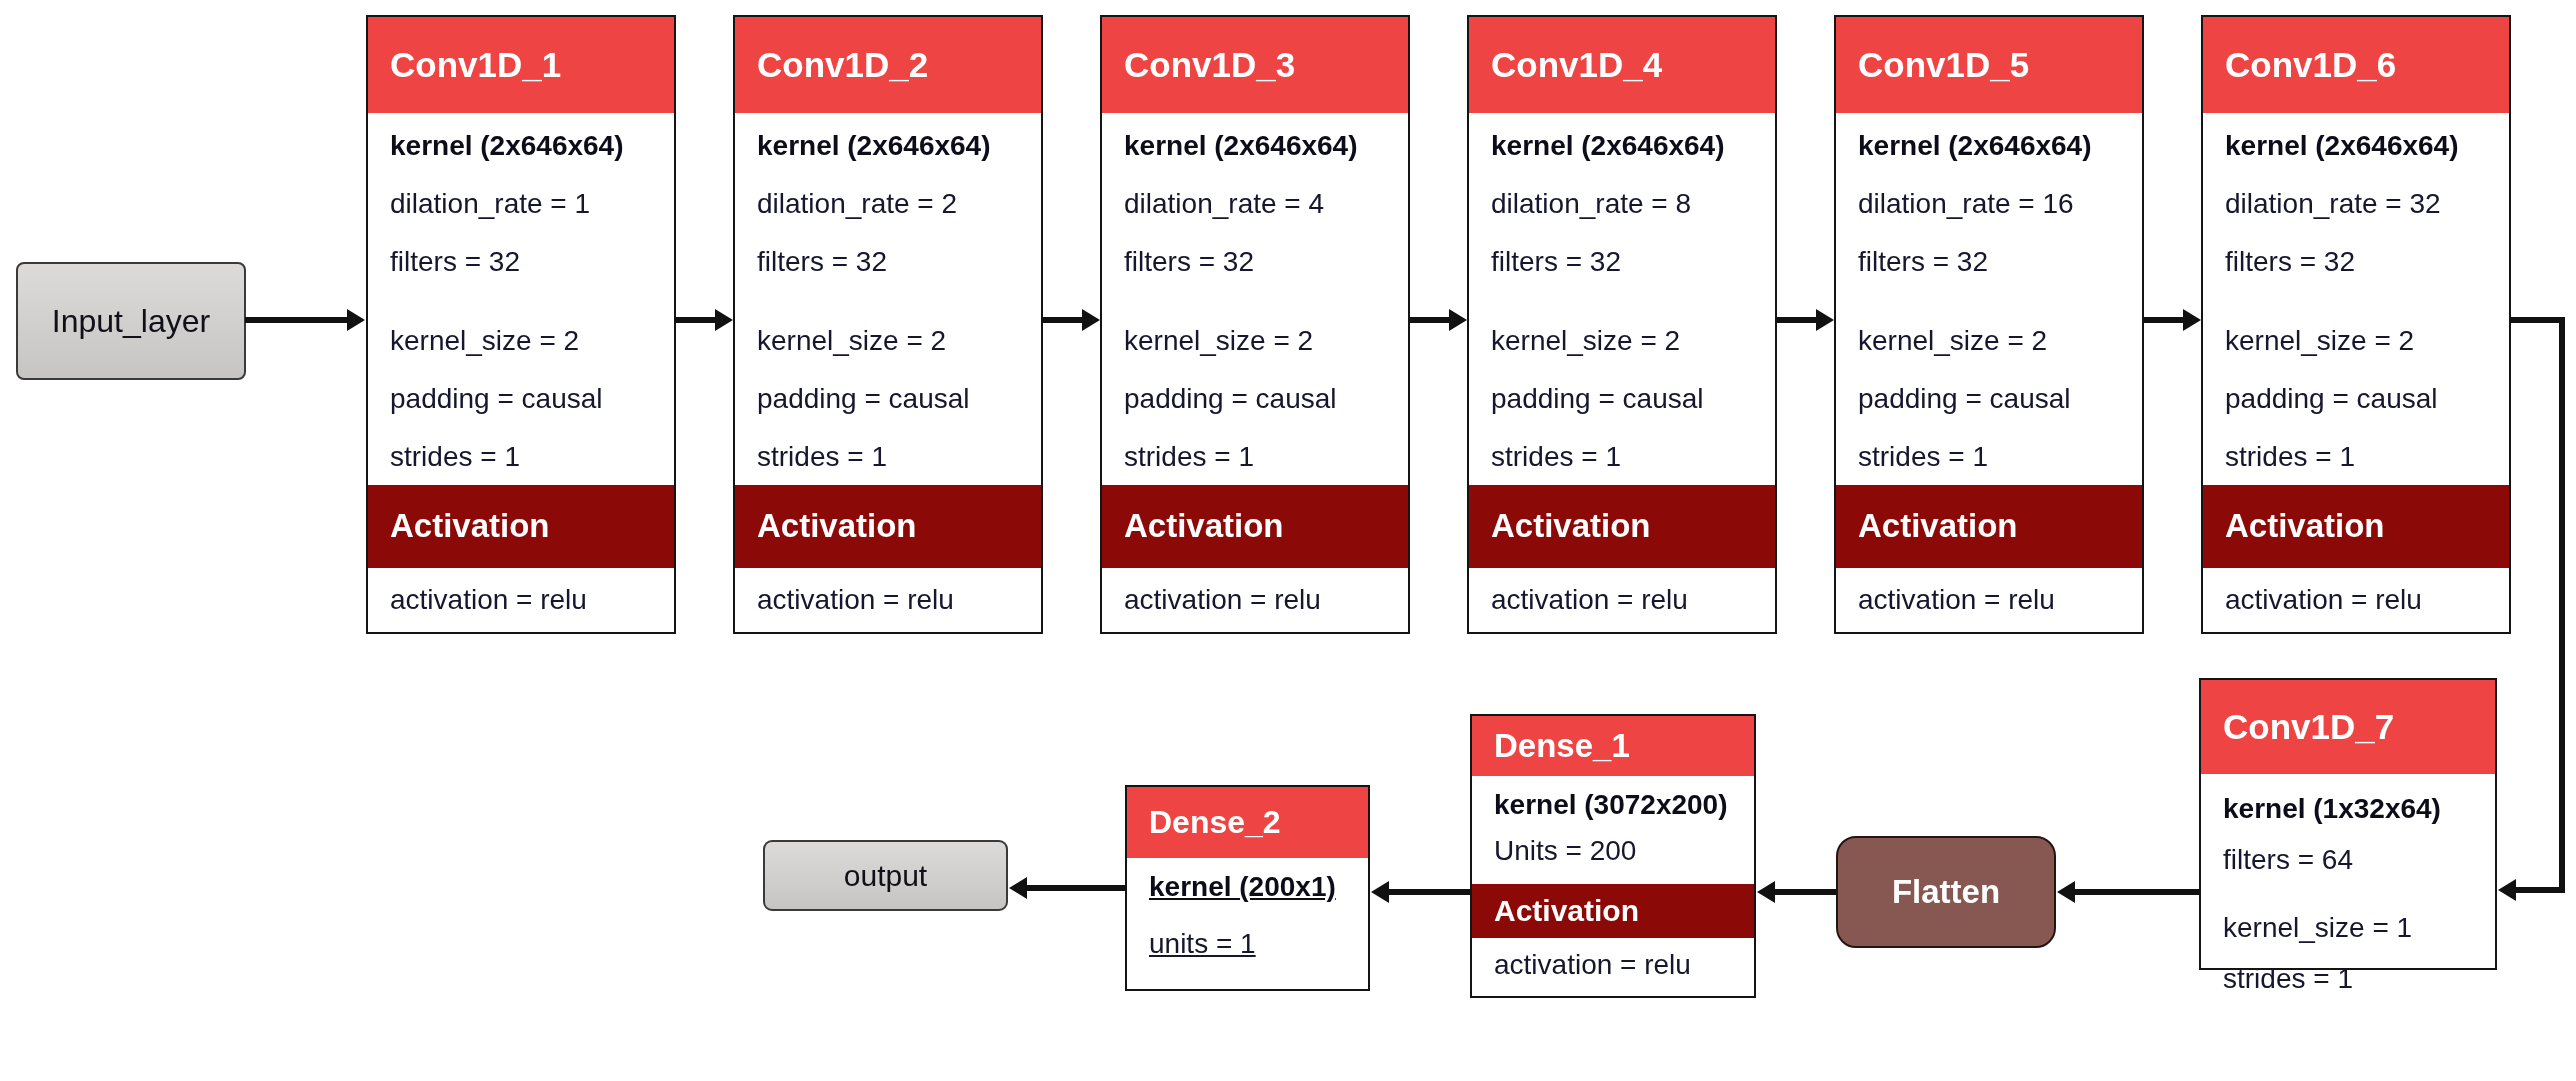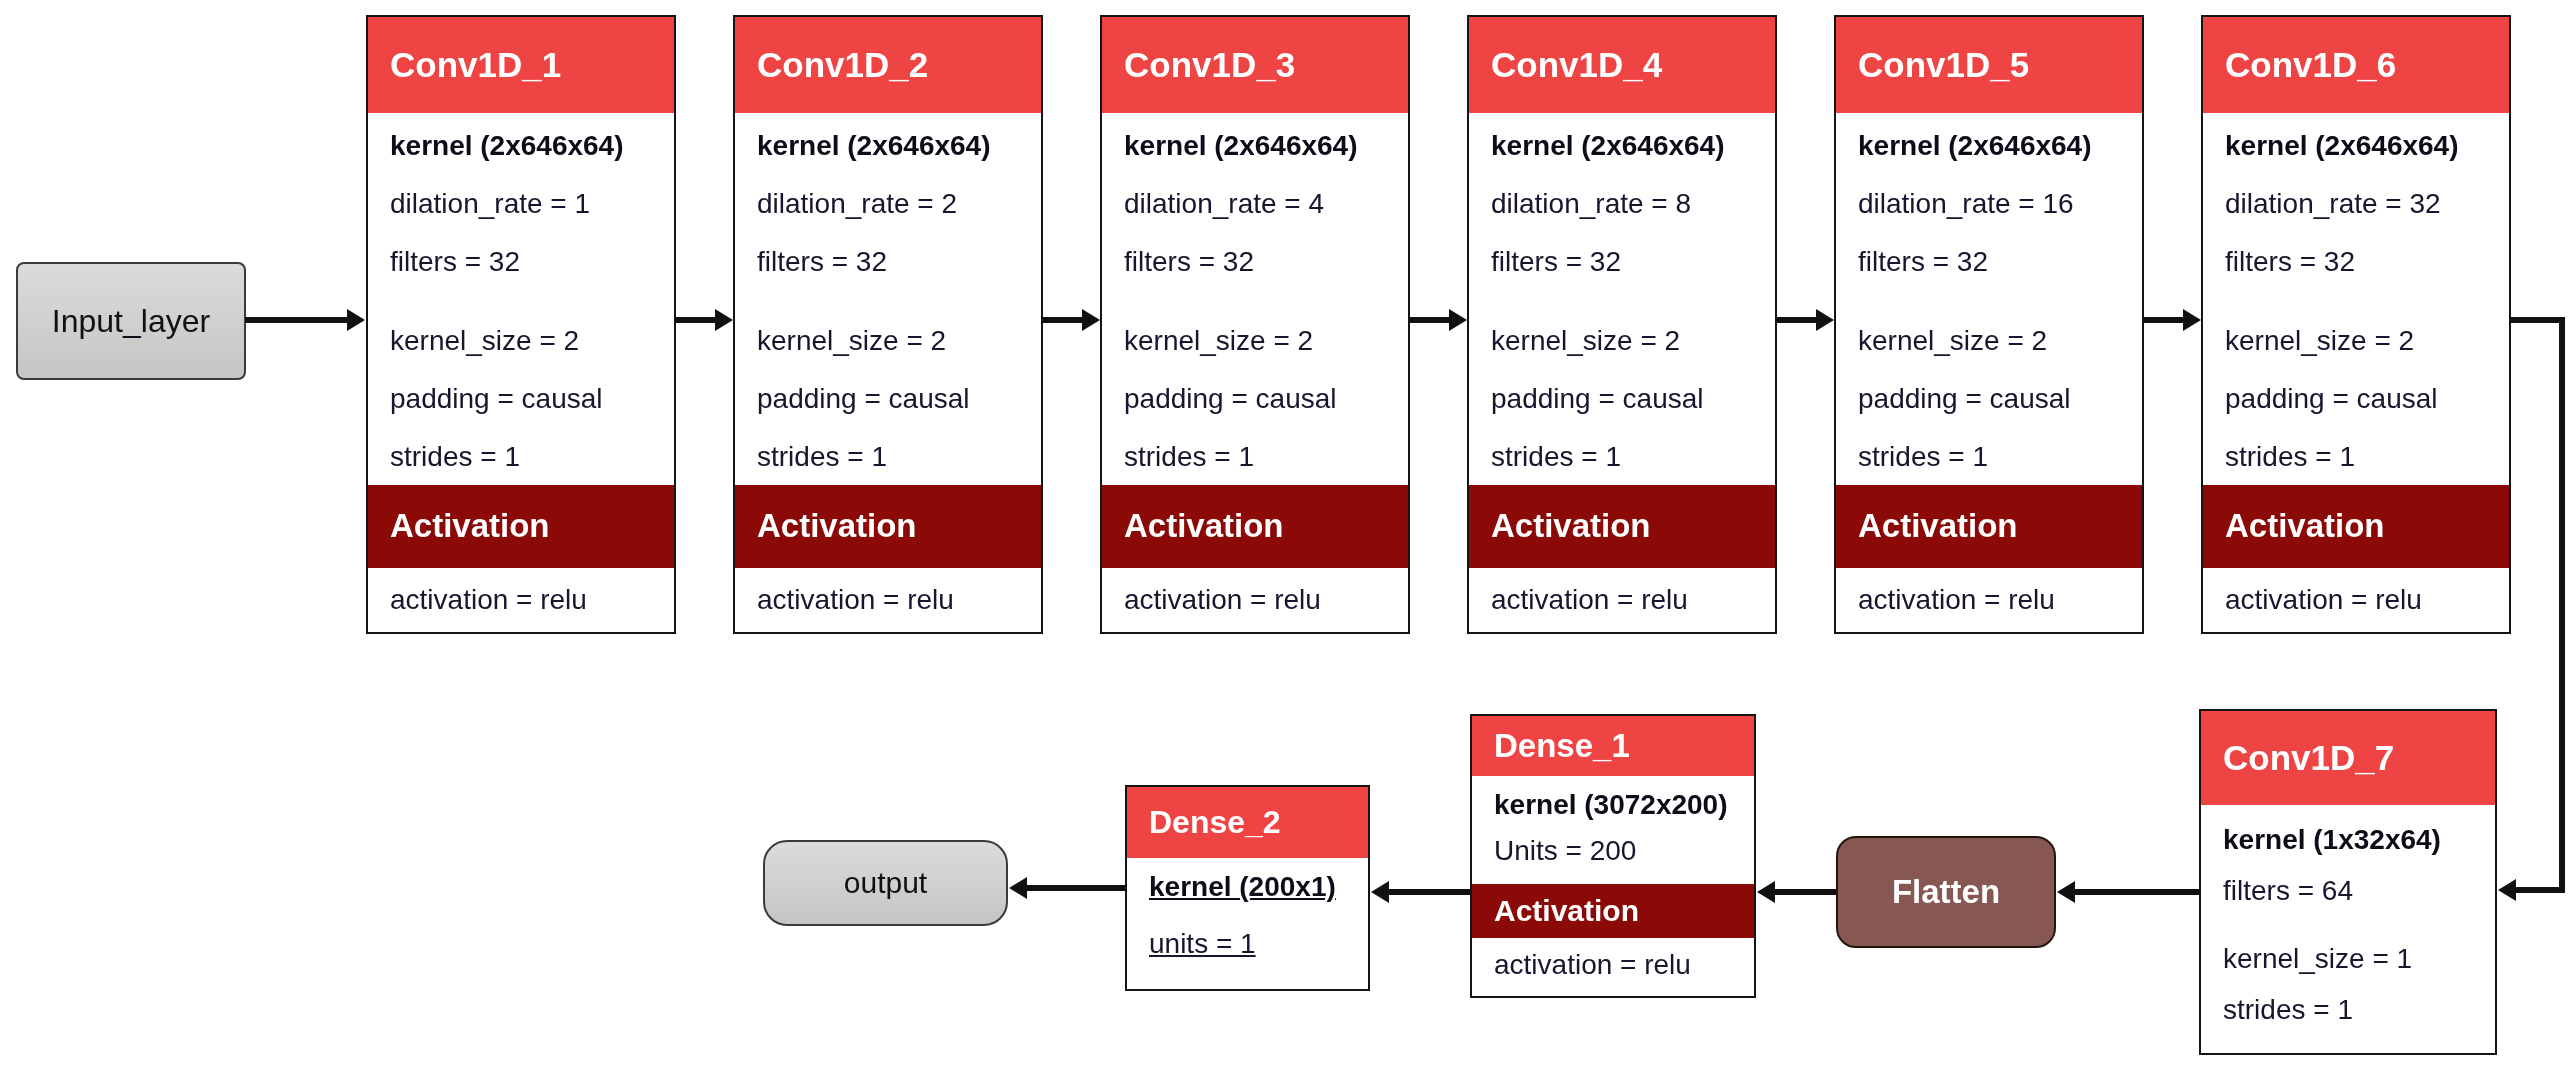--- a/index.html
+++ b/index.html
@@ -16,21 +16,21 @@
   .row.bold{font-weight:bold;color:#0d0d1a;}
   .conv-body .row:first-child{margin-top:4.7px;}
   .gap-before{margin-top:21px;}
   .act-bar{position:absolute;left:0;right:0;bottom:64px;height:83px;background:#8B0A08;
            color:#ffffff;font-weight:bold;font-size:33px;display:flex;align-items:center;
            padding-left:22px;box-sizing:border-box;}
   .act-val{position:absolute;left:0;bottom:0;height:63px;font-size:28px;color:#16162e;
            display:flex;align-items:center;padding-left:22px;box-sizing:border-box;}
 
   
-  #conv7{left:2199px;top:709px;width:298px;height:346px;}
+  #conv7{left:2199px;top:678px;width:298px;height:292px;}
   #conv7 .box-header{height:94px;}
   #conv7 .row{height:51px;}
   #conv7 .c7-body .row:first-child{margin-top:9.4px;}
   #conv7 .gap-before{margin-top:17.5px;}
 
   
   #dense1{left:1470px;top:714px;width:286px;height:284px;}
   #dense1 .box-header{height:60px;font-size:33px;}
   #dense1 .row{height:46px;}
   #dense1 .d1-body .row:first-child{margin-top:5.8px;}
@@ -43,21 +43,21 @@
   #dense2 .row{height:48px;text-decoration:underline;}
   #dense2 .d2-body .row:first-child{margin-top:4.7px;}
   #dense2 .d2-body .row:last-child{margin-top:9.4px;}
 
   
   .node{position:absolute;display:flex;align-items:center;justify-content:center;
         box-sizing:border-box;border:2.3px solid #3a3a3a;}
   .gray-node{background:linear-gradient(#dddbd9,#c7c5c3);border-radius:8px;
              font-size:32px;color:#101018;}
   #input-node{left:16px;top:262px;width:230px;height:118px;}
-  #output-node{left:763px;top:840px;width:245px;height:86px;border-radius:24px;font-size:30px;}
+  #output-node{left:763px;top:840px;width:245px;height:71px;border-radius:9px;font-size:30px;}
   #flatten-node{left:1836px;top:836px;width:220px;height:112px;background:#875852;
                 border-radius:20px;border:2.3px solid #241512;color:#ffffff;
                 font-weight:bold;font-size:33px;}
 
   
   .hline{position:absolute;height:5.8px;background:#111111;}
   .vline{position:absolute;width:5.8px;background:#111111;}
   .head-r::after{content:"";position:absolute;left:100%;top:50%;transform:translateY(-50%);
                  border-left:18.7px solid #111111;border-top:11.7px solid transparent;
                  border-bottom:11.7px solid transparent;}

